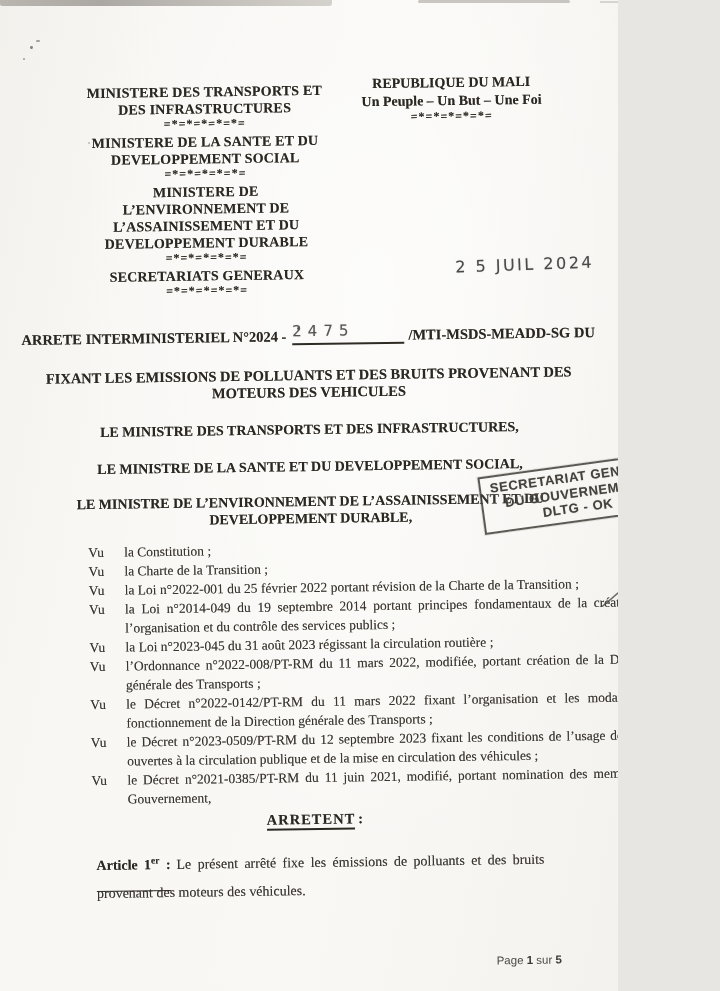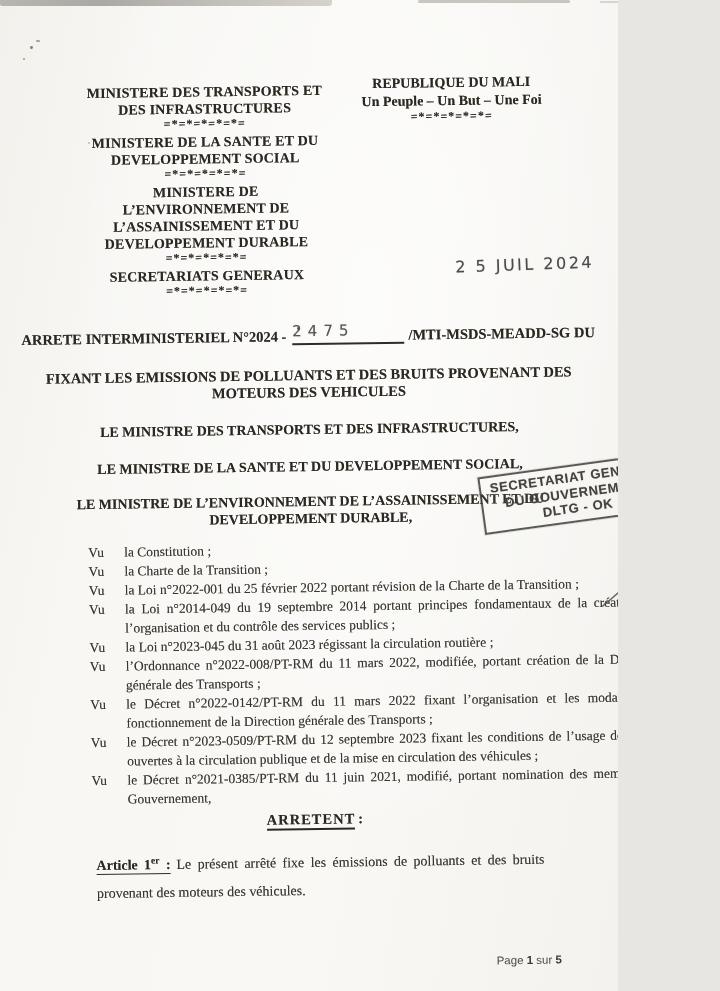--- a/index.html
+++ b/index.html
@@ -71,21 +71,21 @@
   
   .visas{margin:13px 0 0 86px;width:571px;}
   .visa{display:flex;font-size:13.5px;line-height:19px;}
   .vu{width:36px;flex:none;}
   .vtext{flex:1;width:535px;text-align:justify;}
   
   .arretent{margin-top:5px;text-align:center;font-size:14.5px;color:#2b2721;}
   .arretent .word{font-weight:bold;border-bottom:2px solid #2b2721;letter-spacing:1px;padding-bottom:1px;}
   .arretent .colon{font-weight:bold;margin-left:3px;}
   .article{margin:16px 80px 0 90px;font-size:14px;line-height:28px;text-align:justify;}
-  .article-label{font-weight:bold;border-bottom:1.5px solid #2f2b25;padding-bottom:1px;color:#2b2721;}
+  .article-label{font-weight:bold;border-bottom:1.5px solid #2f2b25;padding-bottom:18px;color:#2b2721;}
   .article-label sup{font-size:9.5px;}
   .article-body{margin-left:6px;}
   
   .footer{
     position:absolute;right:64px;bottom:22px;
     font-family:"Liberation Sans", sans-serif;font-size:11.5px;color:#4a4a4a;
     white-space:pre;text-shadow:none;padding-left:20px;
   }
   .footer .num{font-weight:bold;color:#3a3a3a;}
 </style>

